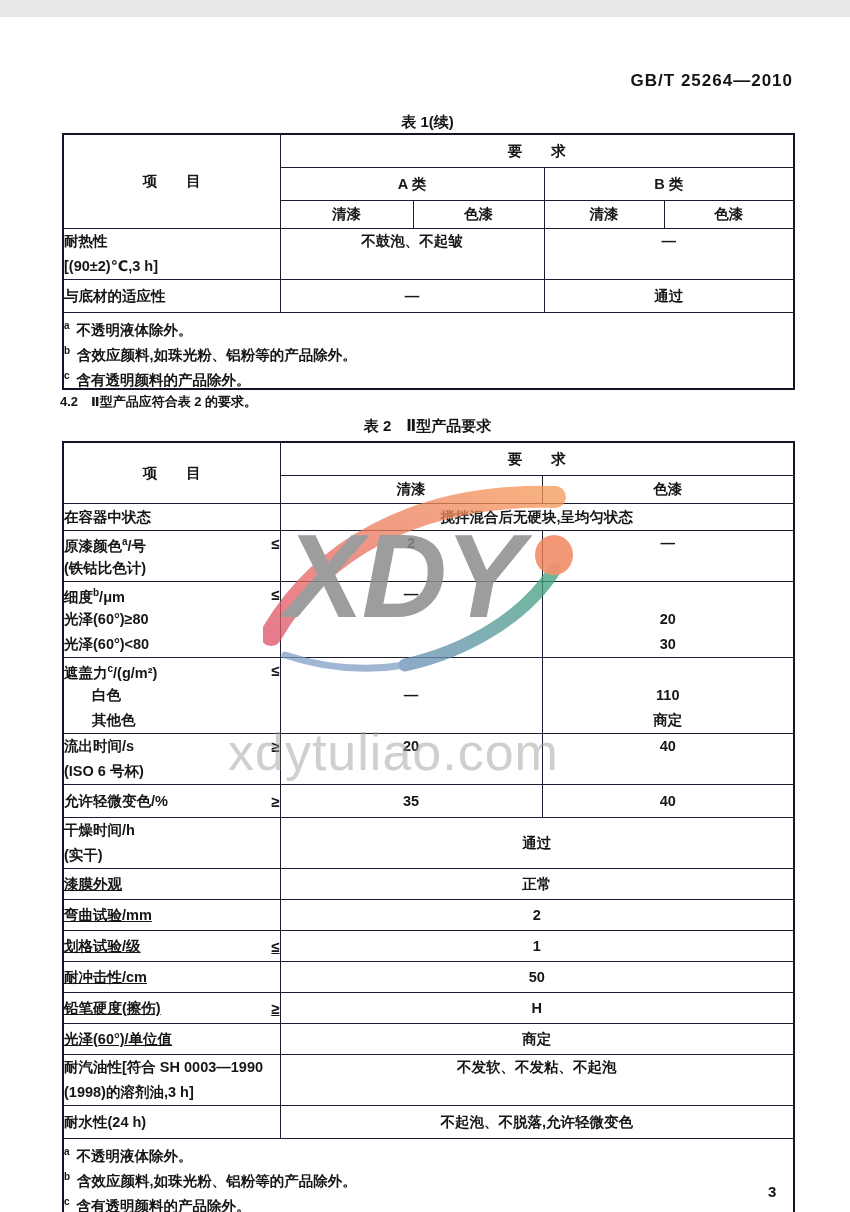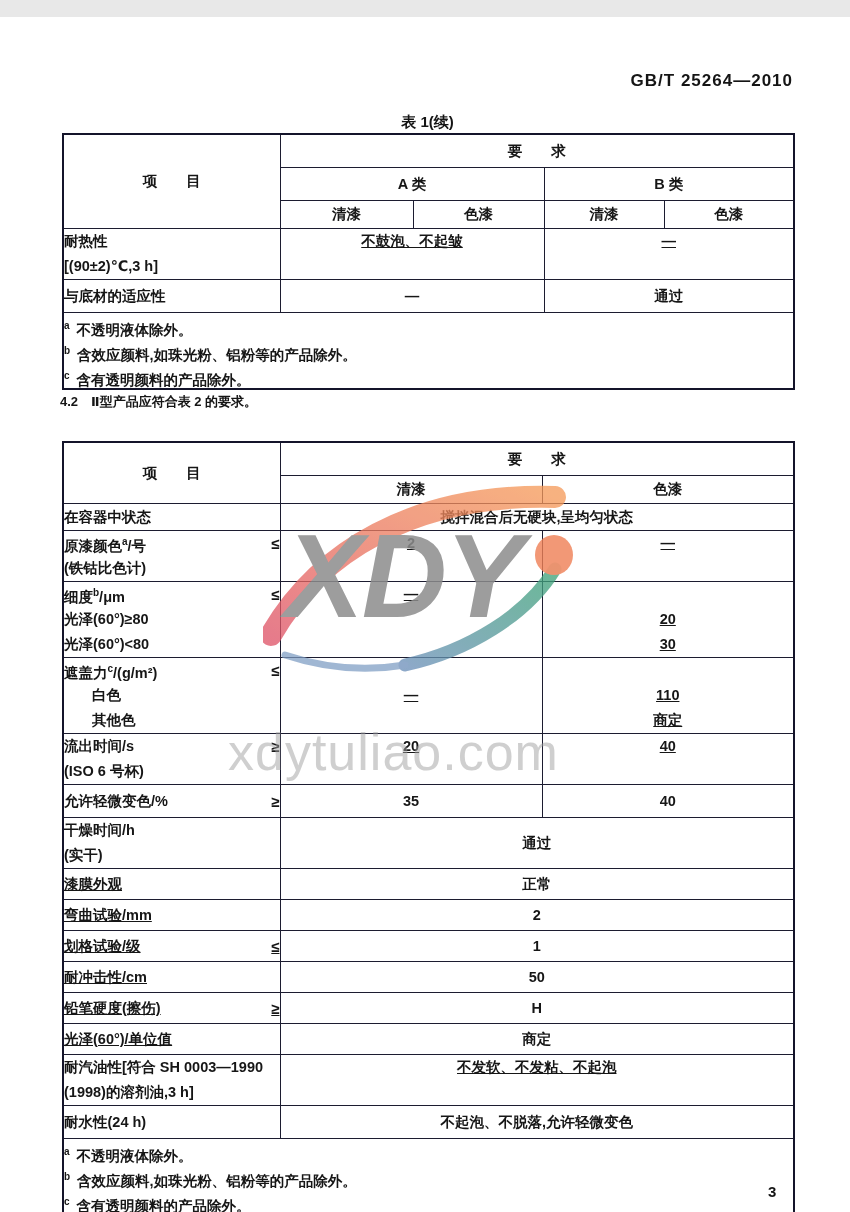--- a/index.html
+++ b/index.html
@@ -33,21 +33,21 @@
     font-size:14.5px;font-weight:bold;color:#161616;
     padding:0;overflow:hidden;
   }
   table.doc-table{border:2.5px solid #14142a;}
   th.hc{text-align:center;vertical-align:middle;white-space:pre;}
   .h1{height:32px;}
   .h2{height:27px;}
   td.label{vertical-align:top;padding:2px 12px 2px 7px;}
   td.label-mid{vertical-align:middle;padding:1px 12px 1px 7px;}
   td.val{text-align:center;vertical-align:middle;}
-  td.val-top{text-align:center;vertical-align:top;padding-top:2px;text-decoration:underline;}
+  td.val-top{text-align:center;vertical-align:top;padding-top:2px;}
   .ln{height:25px;line-height:25px;display:flex;justify-content:space-between;align-items:center;white-space:pre;}
   .ln .sym{font-size:15px;}
   .vln{height:25px;line-height:25px;text-align:center;white-space:pre;}
   .ind{padding-left:28px;}
   .rh26{height:26px;}
   .rh30{height:30px;text-decoration:underline;}
   .rh32{height:32px;}
   td.fn-cell{padding:7px 10px 7px 34px;border-top:2.2px solid #14142a;vertical-align:middle;}
   .fline{height:25px;line-height:25px;white-space:pre;}
   .fline sup{font-size:10px;vertical-align:super;margin-right:7px;font-weight:bold;}
@@ -121,20 +121,21 @@
         <div class="fline"><sup>a</sup><span>不透明液体除外。</span></div>
         <div class="fline"><sup>b</sup><span>含效应颜料,如珠光粉、铝粉等的产品除外。</span></div>
         <div class="fline"><sup>c</sup><span>含有透明颜料的产品除外。</span></div>
       </td>
     </tr>
   </tbody>
     </table>
 
   <div class="sec42">4.2　Ⅱ型产品应符合表 2 的要求。</div>
 
+  <div class="tbl-title t2-title">表 2　Ⅱ型产品要求</div>
 
   <table class="doc-table t2">
     <colgroup>
         <col style="width:217px">
         <col style="width:262px">
         <col style="width:252px">
       </colgroup>
     <tbody>
         <tr>
       <th class="hc" rowspan="2">项　　目</th>

